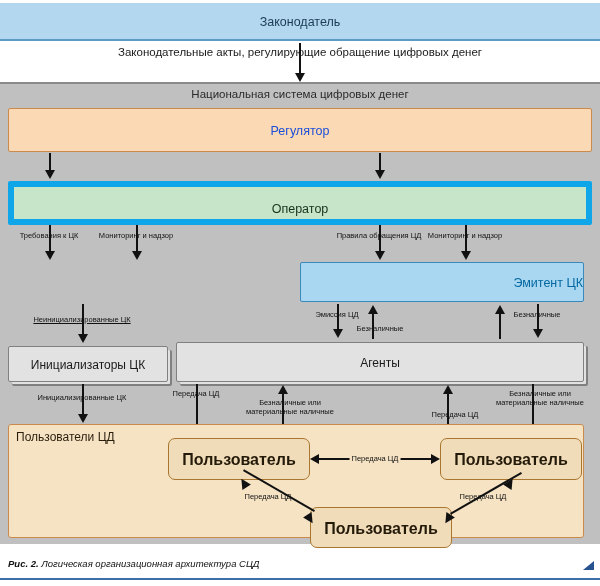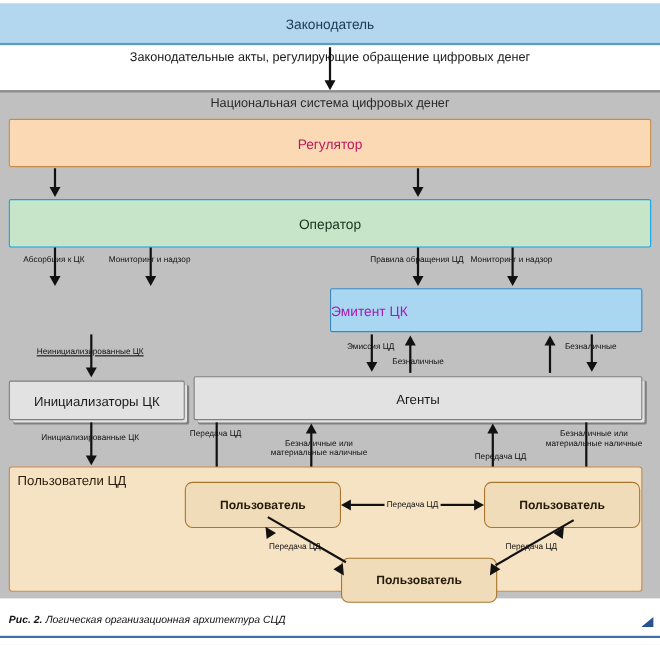--- a/index.html
+++ b/index.html
@@ -15,50 +15,50 @@
     font-size:11.5px;color:#1a1a1a;}
 
   
   .nsys{position:absolute;left:0;top:82px;width:600px;height:462px;
     background:#c0c0c0;border-top:2px solid #8a8a8a;box-sizing:border-box;}
   .nsys-title{position:absolute;left:0;top:88px;width:600px;text-align:center;
     font-size:11.5px;color:#2a2a2a;}
 
   .reg{position:absolute;left:8px;top:108px;width:584px;height:44px;
     background:#fbd9b5;border:1px solid #c98a4b;box-sizing:border-box;border-radius:2px;}
-  .reg span{display:block;text-align:center;line-height:44px;font-size:12.5px;color:#be185d;}
+  .reg span{display:block;text-align:center;line-height:44px;font-size:12.5px;color:#1d4ed8;}
 
   .oper{position:absolute;left:8px;top:181px;width:584px;height:44px;
-    background:#c6e5c9;border:1px solid #0ea5e9;box-sizing:border-box;border-radius:2px;}
+    background:#c6e5c9;border:6px solid #0ea5e9;box-sizing:border-box;border-radius:2px;}
   .oper span{display:block;text-align:center;line-height:44px;font-size:12.5px;color:#17331c;}
 
   
   .stack{position:absolute;background:#e2e2e2;border:1px solid #808080;box-sizing:border-box;
     box-shadow:3px 3px 0 -1px #e2e2e2, 4px 4px 0 0 #808080;border-radius:2px;}
   .stack span{display:block;text-align:center;font-size:12px;color:#1a1a1a;}
 
   .suppliers{left:8px;top:262px;width:160px;height:40px;}
   .suppliers span{line-height:40px;}
   .initializers{left:8px;top:346px;width:160px;height:36px;}
   .initializers span{line-height:36px;}
   .agents{left:176px;top:342px;width:408px;height:40px;}
   .agents span{line-height:40px;}
 
   .emitent{position:absolute;left:300px;top:262px;width:284px;height:40px;
     background:#a9d7f2;border:1px solid #3b88bd;box-sizing:border-box;border-radius:2px;}
-  .emitent span{display:block;text-align:left;line-height:40px;font-size:12.5px;color:#a21caf;}
+  .emitent span{display:block;text-align:right;line-height:40px;font-size:12.5px;color:#0369a1;}
 
   
   .users{position:absolute;left:8px;top:424px;width:576px;height:114px;
     background:#f6e3c4;border:1px solid #c98a4b;box-sizing:border-box;border-radius:3px;}
   .users-title{position:absolute;left:16px;top:430px;font-size:12px;color:#2a1d0c;}
 
   .ubox{position:absolute;background:#f0dcb8;border:1px solid #a9762f;
     border-radius:7px;box-sizing:border-box;}
-  .ubox span{display:block;text-align:center;font-size:11px;font-weight:bold;color:#241a0a;}
+  .ubox span{display:block;text-align:center;font-size:16px;font-weight:bold;color:#241a0a;}
   .ubox.u1{left:168px;top:438px;width:142px;height:42px;}
   .ubox.u2{left:440px;top:438px;width:142px;height:42px;}
   .ubox.u3{left:310px;top:507px;width:142px;height:41px;}
   .ubox.u1 span,.ubox.u2 span{line-height:42px;}
   .ubox.u3 span{line-height:41px;}
 
   
   .vline{position:absolute;width:2px;background:#111;}
   .hline{position:absolute;height:2px;background:#111;}
   .ahead{position:absolute;width:0;height:0;}
@@ -103,21 +103,21 @@
   <div class="ahead down" style="left:45px;top:170px;"></div>
   <div class="vline" style="left:379px;top:153px;height:19px;"></div>
   <div class="ahead down" style="left:375px;top:170px;"></div>
 
   <div class="oper">
     <span>Оператор</span>
   </div>
 
   <div class="vline" style="left:49px;top:225px;height:28px;"></div>
   <div class="ahead down" style="left:45px;top:251px;"></div>
-  <div class="lbl" style="left:49px;top:231px;">Абсорбция к ЦК</div>
+  <div class="lbl" style="left:49px;top:231px;">Требования к ЦК</div>
 
   <div class="vline" style="left:136px;top:225px;height:28px;"></div>
   <div class="ahead down" style="left:132px;top:251px;"></div>
   <div class="lbl" style="left:136px;top:231px;">Мониторинг и надзор</div>
 
   <div class="vline" style="left:379px;top:225px;height:28px;"></div>
   <div class="ahead down" style="left:375px;top:251px;"></div>
   <div class="lbl" style="left:379px;top:231px;">Правила обращения ЦД</div>
 
   <div class="vline" style="left:465px;top:225px;height:28px;"></div>

